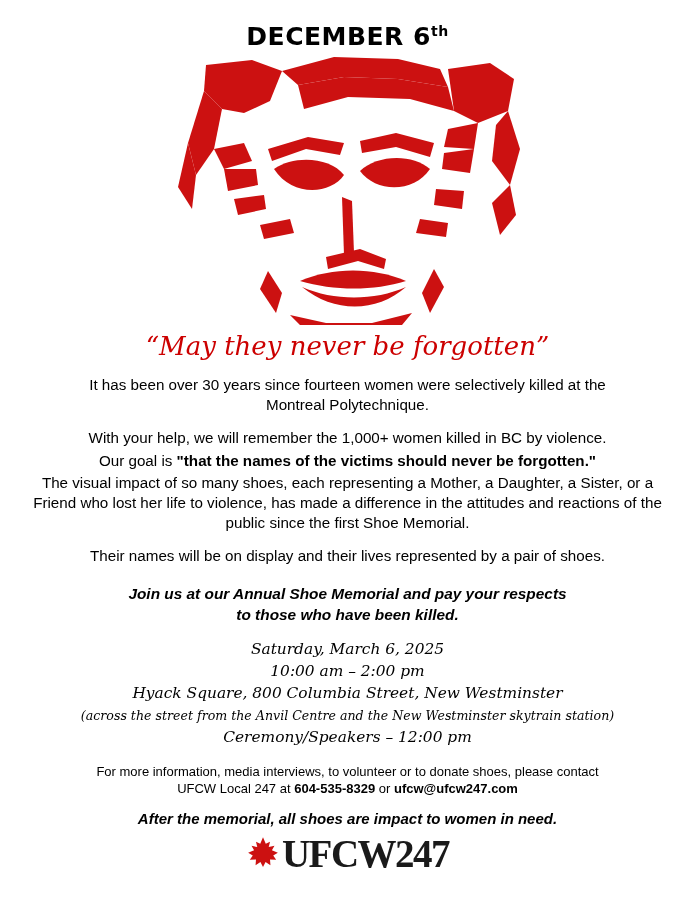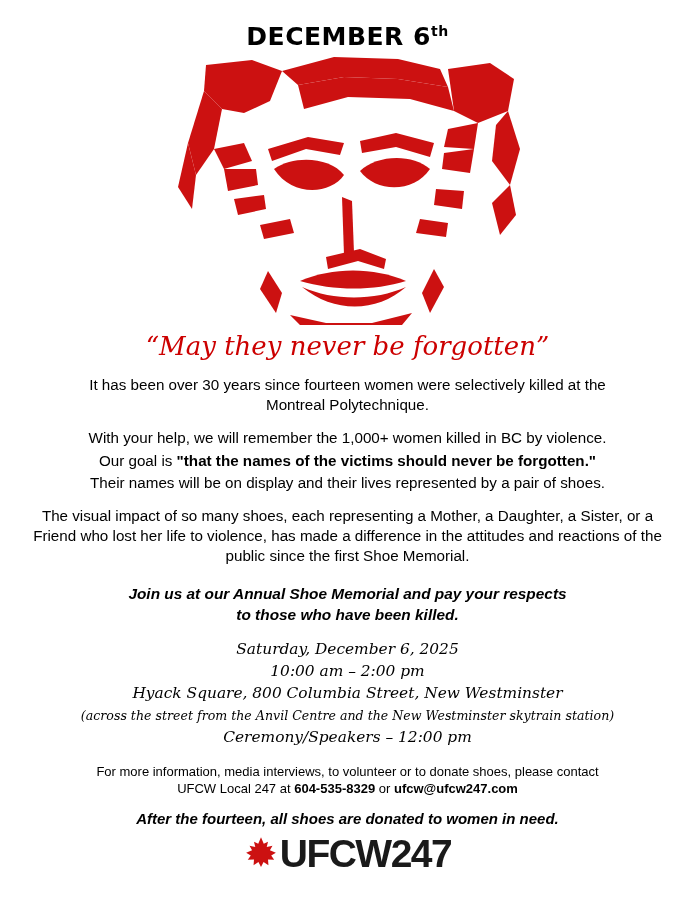--- a/index.html
+++ b/index.html
@@ -129,21 +129,21 @@
     right: 0;
     bottom: 24px;
     text-align: center;
   }
   .logo {
     display: inline-block;
     position: relative;
     height: 44px;
   }
   .logo-text {
-    font-family: Liberation Sans, sans-serif;
+    font-family: Liberation Serif, serif;
     font-weight: bold;
     font-size: 39px;
     letter-spacing: -1.5px;
     line-height: 44px;
     color: #1a1a1a;
     display: inline-block;
     vertical-align: middle;
   }
   .logo-leaf {
     display: inline-block;
@@ -207,43 +207,43 @@
   </div>
 
   <div class="quote">“May they never be forgotten”</div>
 
   <div class="body-copy">
 
     <p class="p narrow">It has been over 30 years since fourteen women were selectively killed at the Montreal Polytechnique.</p>
 
     <p class="p tight">With your help, we will remember the 1,000+ women killed in BC by violence.</p>
     <p class="p tight"><span>Our goal is </span><span class="bold">"that the names of the victims should never be forgotten."</span></p>
+    <p class="p wide">The visual impact of so many shoes, each representing a Mother, a Daughter, a Sister, or a Friend who lost her life to violence, has made a difference in the attitudes and reactions of the public since the first Shoe Memorial.</p>
+
     <p class="p">Their names will be on display and their lives represented by a pair of shoes.</p>
-
-    <p class="p wide">The visual impact of so many shoes, each representing a Mother, a Daughter, a Sister, or a Friend who lost her life to violence, has made a difference in the attitudes and reactions of the public since the first Shoe Memorial.</p>
 
     <p class="join">
       <span>Join us at our Annual Shoe Memorial and pay your respects</span><br>
       <span>to those who have been killed.</span>
     </p>
 
     <p class="event">
-      <span>Saturday, December 6, 2025</span><br>
+      <span>Saturday, March 6, 2025</span><br>
       <span>10:00 am – 2:00 pm</span><br>
       <span>Hyack Square, 800 Columbia Street, New Westminster</span><br>
       <span class="small">(across the street from the Anvil Centre and the New Westminster skytrain station)</span><br>
       <span>Ceremony/Speakers – 12:00 pm</span>
     </p>
 
     <p class="contact">
       <span>For more information, media interviews, to volunteer or to donate shoes, please contact</span><br>
       <span>UFCW Local 247 at </span><span class="bold">604-535-8329</span><span> or </span><span class="bold">ufcw@ufcw247.com</span>
     </p>
 
-    <p class="closing-bold">After the fourteen, all shoes are donated to women in need.</p>
+    <p class="closing-bold">After the memorial, all shoes are impact to women in need.</p>
 
   </div>
 
   <div class="logo-wrap">
     <div class="logo">
       <span class="logo-leaf">
         <svg width="34" height="34" viewBox="0 0 32 32" aria-hidden="true">
           <path fill="#cc1111" d="M16 2 L18.6 8.2 L22.6 6.4 L21.4 11.4 L26.8 10.2 L24.4 14.4 L30 16.6 L25.6 19.4 L28.4 23.4 L22.6 23 L23 28.4 L18.4 25.4 L16 30 L13.6 25.4 L9 28.4 L9.4 23 L3.6 23.4 L6.4 19.4 L2 16.6 L7.6 14.4 L5.2 10.2 L10.6 11.4 L9.4 6.4 L13.4 8.2 Z"></path>
         </svg>
       </span><span class="logo-text">UFCW247</span>

